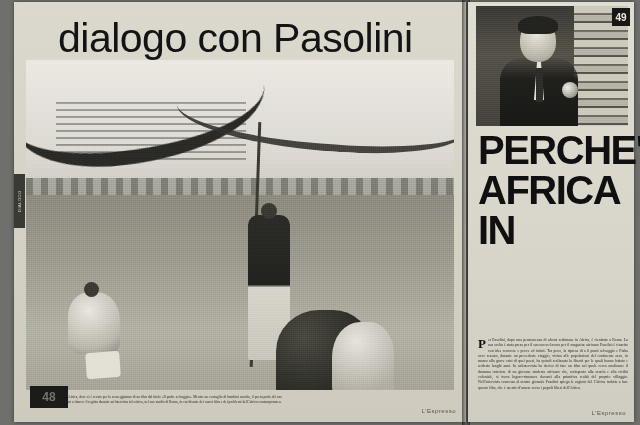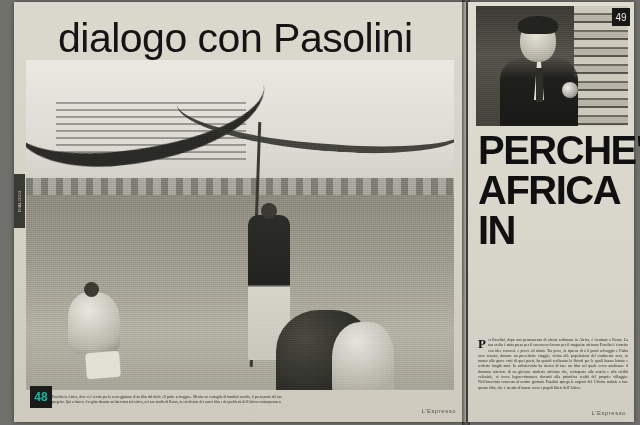--- a/index.html
+++ b/index.html
@@ -202,24 +202,24 @@
     width: 230px;
     font-size: 3.6px;
     line-height: 5.2px;
     color: #2c2c28;
     text-align: justify;
   }
   .folio-left {
     position: absolute;
     left: 16px;
     bottom: 14px;
-    width: 22px;
+    width: 38px;
     height: 22px;
     background: #1b1b19;
-    color: #14b8a6;
+    color: #737373;
     font-family: "Liberation Sans", sans-serif;
     font-size: 12px;
     font-weight: bold;
     display: flex;
     align-items: center;
     justify-content: center;
   }
   .edge-tab-left {
     position: absolute;
     left: 0;
@@ -346,21 +346,21 @@
   .folio-right {
     position: absolute;
     right: 4px;
     top: 6px;
     width: 18px;
     height: 18px;
     background: #171715;
     color: #ece9e0;
     font-family: "Liberation Sans", sans-serif;
     font-size: 10px;
-    font-weight: normal;
+    font-weight: bold;
     display: flex;
     align-items: center;
     justify-content: center;
   }
   .big-title {
     position: absolute;
     left: 10px;
     top: 128px;
     width: 150px;
     font-family: "Liberation Sans", sans-serif;

